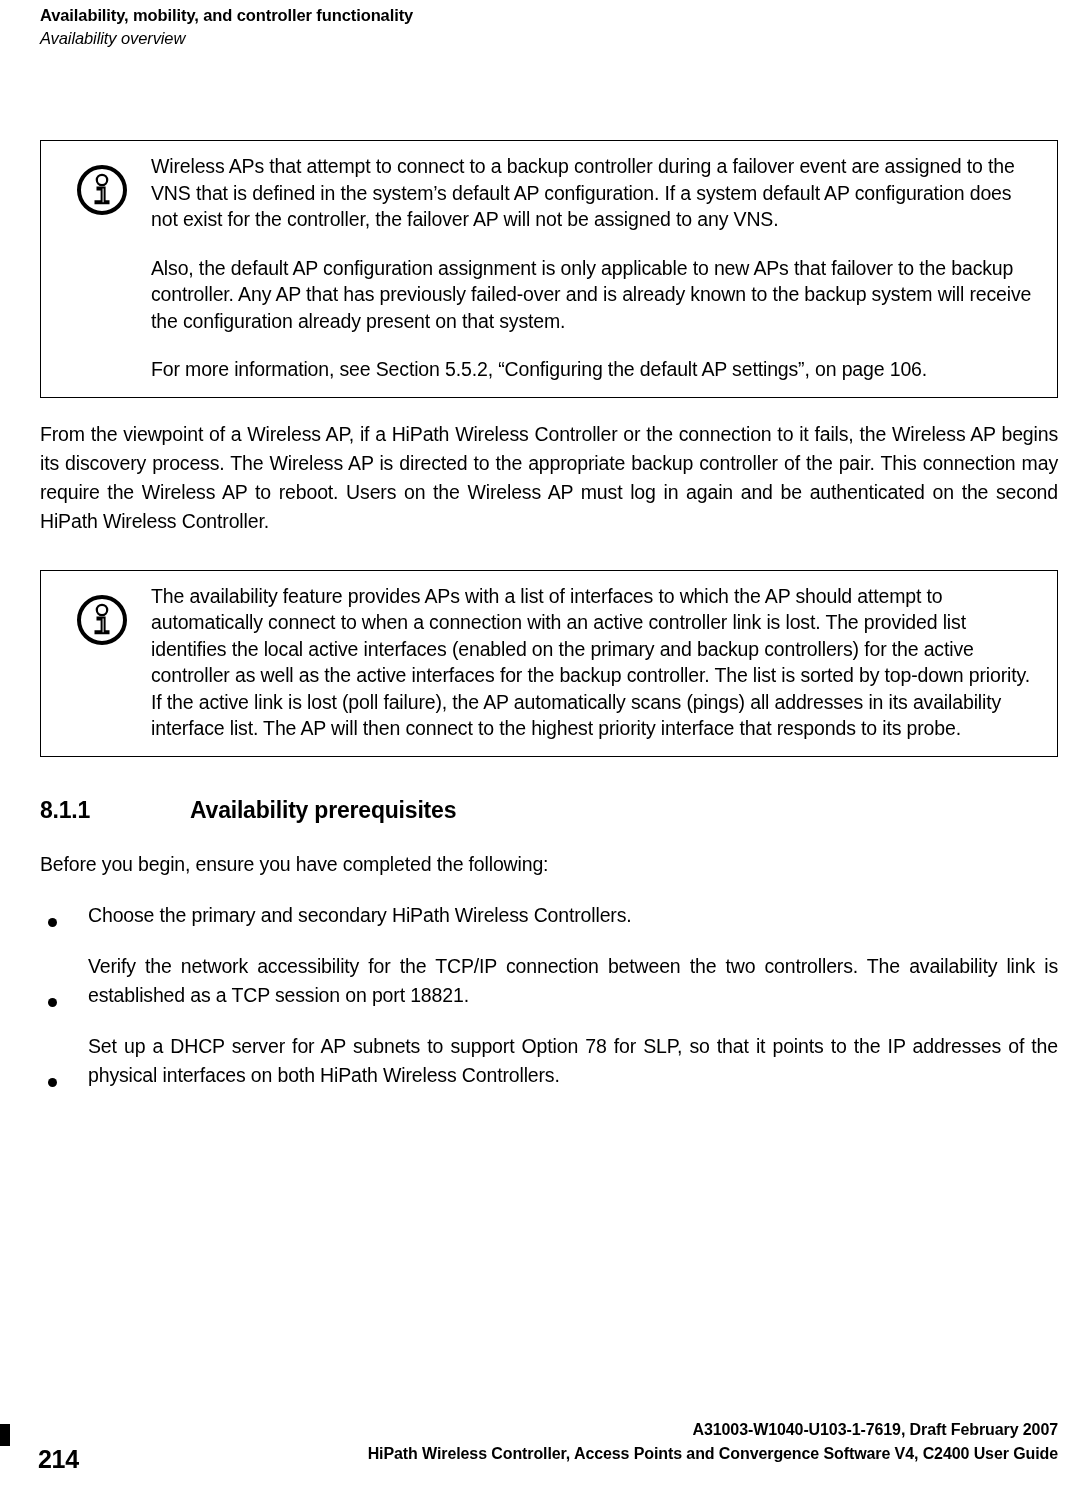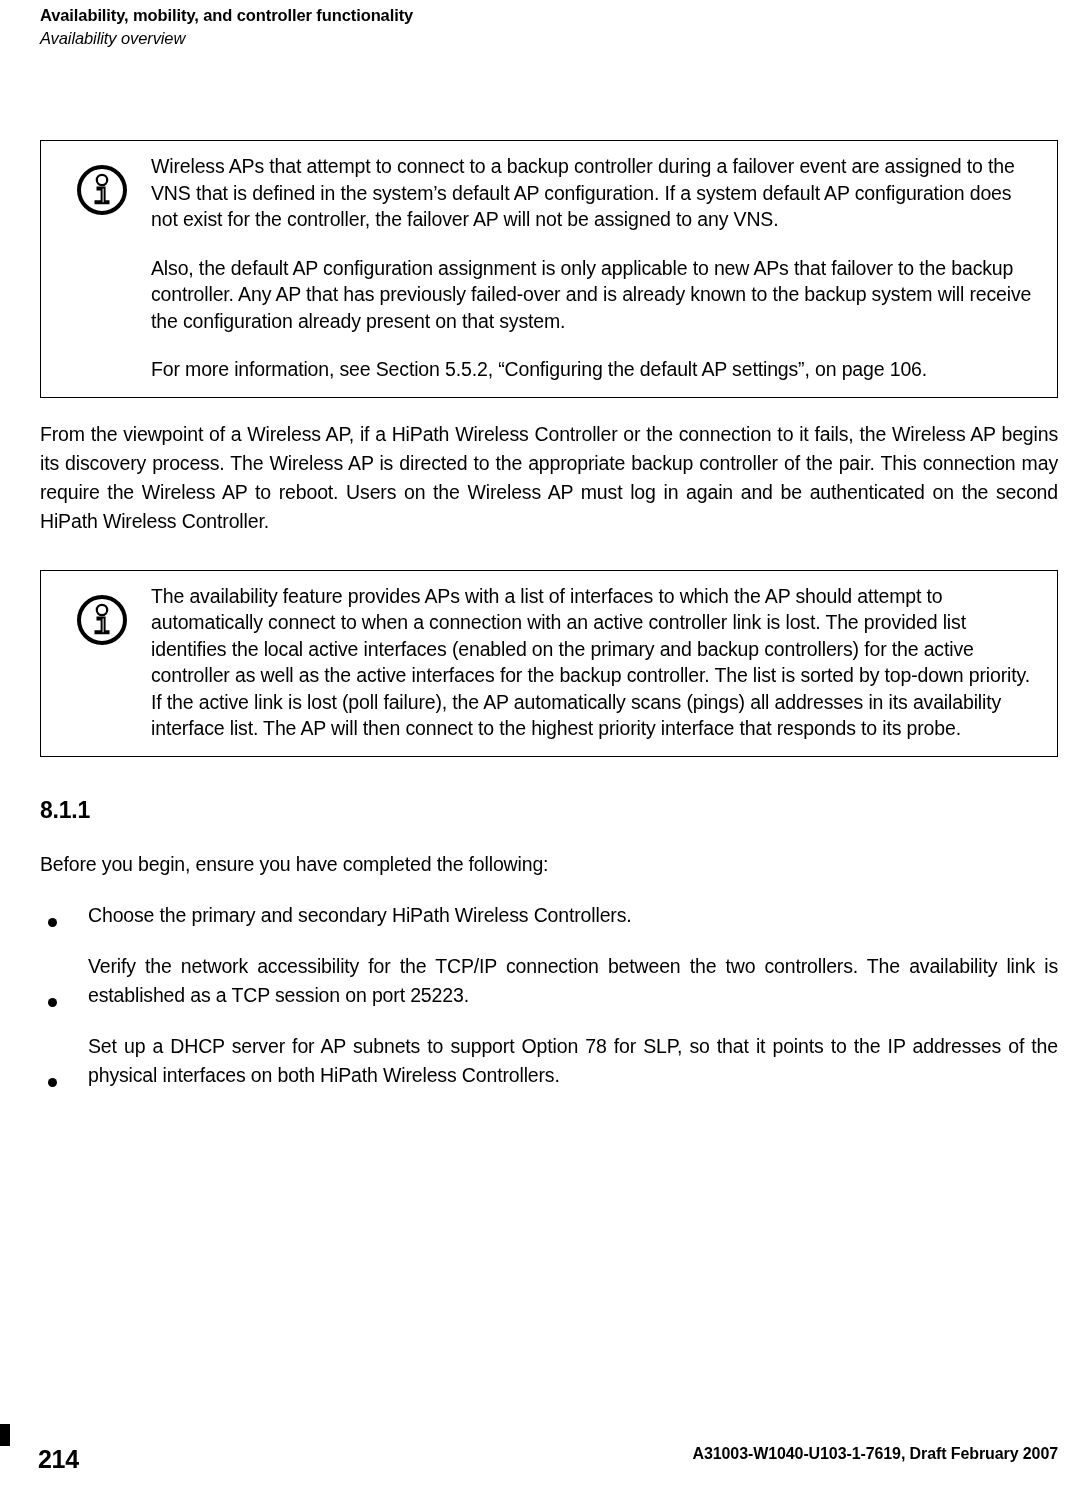--- a/index.html
+++ b/index.html
@@ -237,47 +237,49 @@
       </div>
       <div class="note-body">
         <p class="note-p">The availability feature provides APs with a list of interfaces to which the AP should attempt to automatically connect to when a connection with an active controller link is lost. The provided list identifies the local active interfaces (enabled on the primary and backup controllers) for the active controller as well as the active interfaces for the backup controller. The list is sorted by top-down priority. If the active link is lost (poll failure), the AP automatically scans (pings) all addresses in its availability interface list. The AP will then connect to the highest priority interface that responds to its probe.</p>
       </div>
     </div>
 
     <div class="gap-after-box2"></div>
 
     <div class="section-heading">
       <span class="sh-num">8.1.1</span>
+      <span class="sh-text">Availability prerequisites</span>
     </div>
 
     <div class="gap-after-heading"></div>
 
     <p class="para para-plain">Before you begin, ensure you have completed the following:</p>
 
     <div class="bullet-list">
 
       <div class="bullet-item">
         <span class="bullet-mark"><span class="bullet-dot"></span></span>
         <span class="bullet-text last-left">Choose the primary and secondary HiPath Wireless Controllers.</span>
       </div>
 
       <div class="bullet-item">
         <span class="bullet-mark"><span class="bullet-dot"></span></span>
-        <span class="bullet-text">Verify the network accessibility for the TCP/IP connection between the two controllers. The availability link is established as a TCP session on port 25223.</span>
+        <span class="bullet-text">Verify the network accessibility for the TCP/IP connection between the two controllers. The availability link is established as a TCP session on port 18821.</span>
       </div>
 
       <div class="bullet-item">
         <span class="bullet-mark"><span class="bullet-dot"></span></span>
         <span class="bullet-text">Set up a DHCP server for AP subnets to support Option 78 for SLP, so that it points to the IP addresses of the physical interfaces on both HiPath Wireless Controllers.</span>
       </div>
 
     </div>
   </div>
 
   <div class="footer">
     <div class="crop-mark"></div>
     <div class="page-number">214</div>
     <div class="footer-lines">
       <div class="footer-line">A31003-W1040-U103-1-7619, Draft February 2007</div>
+      <div class="footer-line">HiPath Wireless Controller, Access Points and Convergence Software V4, C2400 User Guide</div>
     </div>
   </div>
 
 </div>
 
 </body></html>

